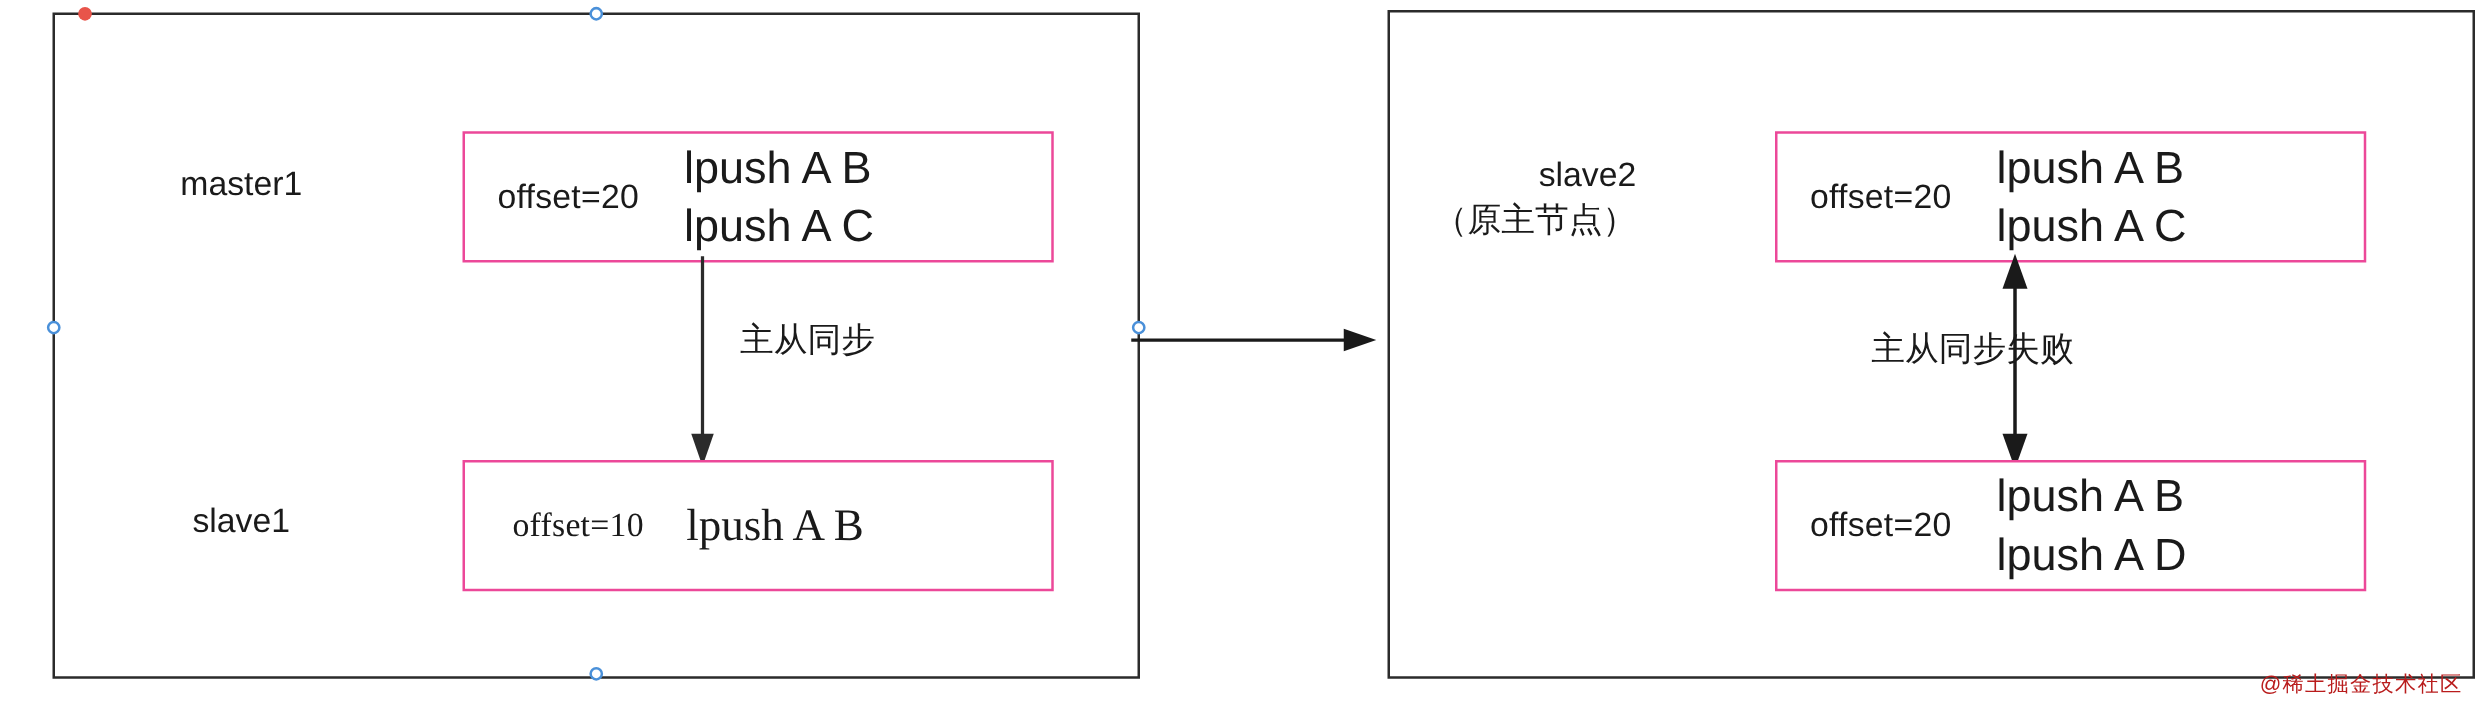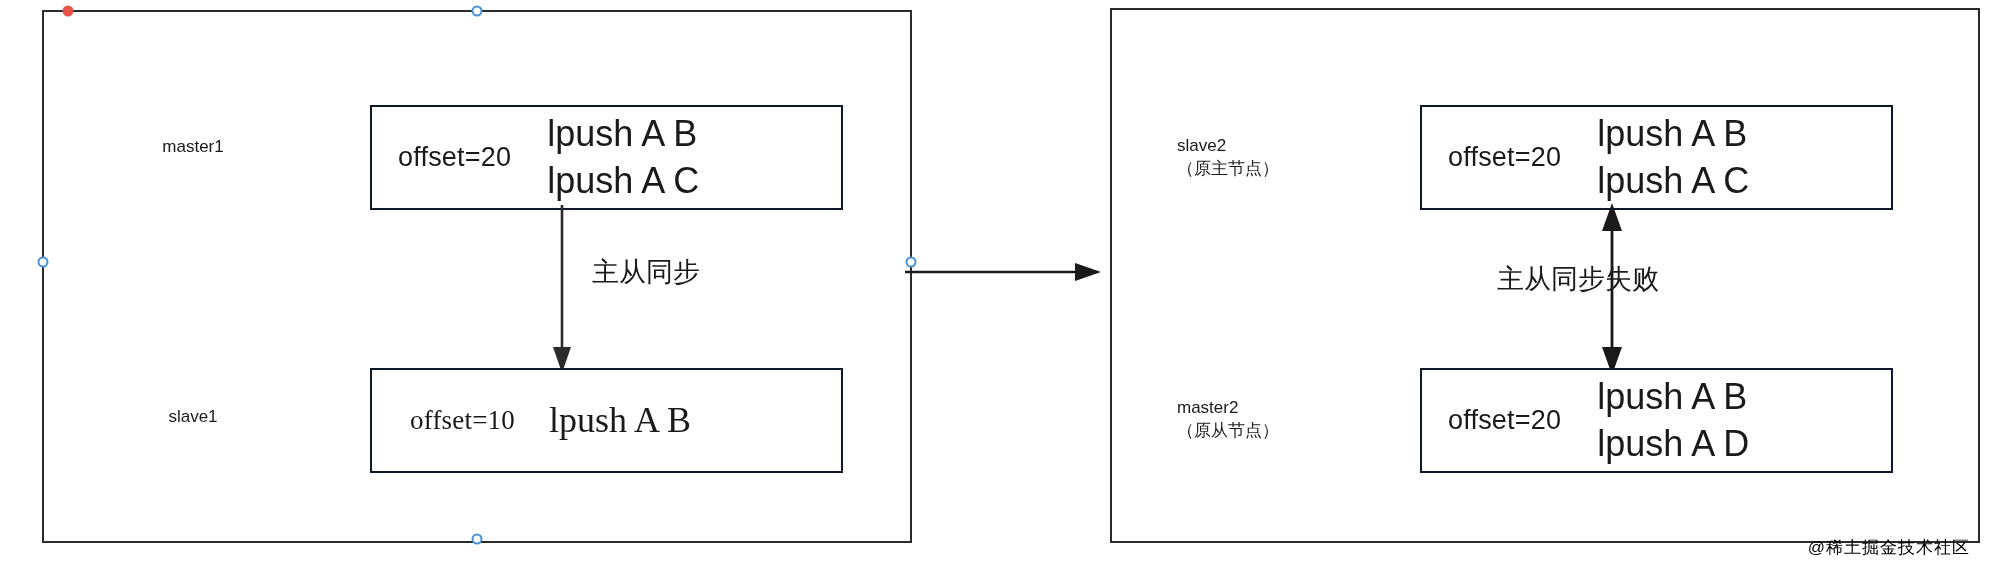--- a/index.html
+++ b/index.html
@@ -16,21 +16,21 @@
     border:2.5px solid #2b2b2b;
     background:#ffffff;
     box-sizing:border-box;
   }
   #panel-left{left:42px;top:10px;width:870px;height:533px;}
   #panel-right{left:1110px;top:8px;width:870px;height:535px;}
 
   
   .node-box{
     position:absolute;
-    border:2px solid #0f172a;
+    border:2px solid #ec4899;
     background:#ffffff;
     box-sizing:border-box;
     display:flex;
     align-items:center;
     justify-content:flex-start;
   }
   .node-box .offset{
     font-size:27px;
     letter-spacing:.2px;
     white-space:nowrap;
@@ -55,22 +55,22 @@
   #box-slave2 .offset{margin-left:26px;}
   #box-slave2 .cmds{margin-left:36px;}
 
   #box-master2{left:1420px;top:368px;width:473px;height:105px;}
   #box-master2 .offset{margin-left:26px;}
   #box-master2 .cmds{margin-left:36px;}
 
   
   .role-label{
     position:absolute;
-    font-size:17px;
-    text-align:left;
+    font-size:27px;
+    text-align:right;
     line-height:1.35;
     white-space:pre-line;
     transform:translate(-50%,-50%);
   }
   #label-master1{left:193px;top:147px;}
   #label-slave1{left:193px;top:417px;}
   #label-slave2{left:1228px;top:158px;}
   #label-master2{left:1228px;top:420px;}
 
   
@@ -105,21 +105,21 @@
   #handle-top{left:477px;top:11px;}
   #handle-left{left:43px;top:262px;}
   #handle-bottom{left:477px;top:539px;}
   #handle-right{left:911px;top:262px;}
 
   
   #watermark{
     position:absolute;
     right:22px;bottom:8px;
     font-size:17px;
-    color:#000000;
+    color:#b91c1c;
     letter-spacing:1px;
     white-space:nowrap;
   }
 </style>
 </head>
 <body>
 
 <div class="canvas">
 
   <div class="panel" id="panel-left"></div>
@@ -164,22 +164,20 @@
   </div>
 
   <svg class="arrow-svg" id="arrow-sync-right" width="4" height="170" viewBox="0 0 4 170">
     <line x1="2" y1="16" x2="2" y2="152" stroke="#1a1a1a" stroke-width="2.8"></line>
     <polygon points="2,-2 -8,26 12,26" fill="#1a1a1a"></polygon>
     <polygon points="2,170 -8,142 12,142" fill="#1a1a1a"></polygon>
   </svg>
 
   <div class="arrow-label" id="label-sync-right">主从同步失败</div>
 
-  <div class="role-label" id="label-master2">master2
-（原从节点）</div>
 
   <div class="node-box" id="box-master2">
     <span class="offset">offset=20</span>
     <span class="cmds">lpush A B
 lpush A D</span>
   </div>
 
   <div class="handle red" id="handle-tl"></div>
   <div class="handle blue" id="handle-top"></div>
   <div class="handle blue" id="handle-left"></div>

